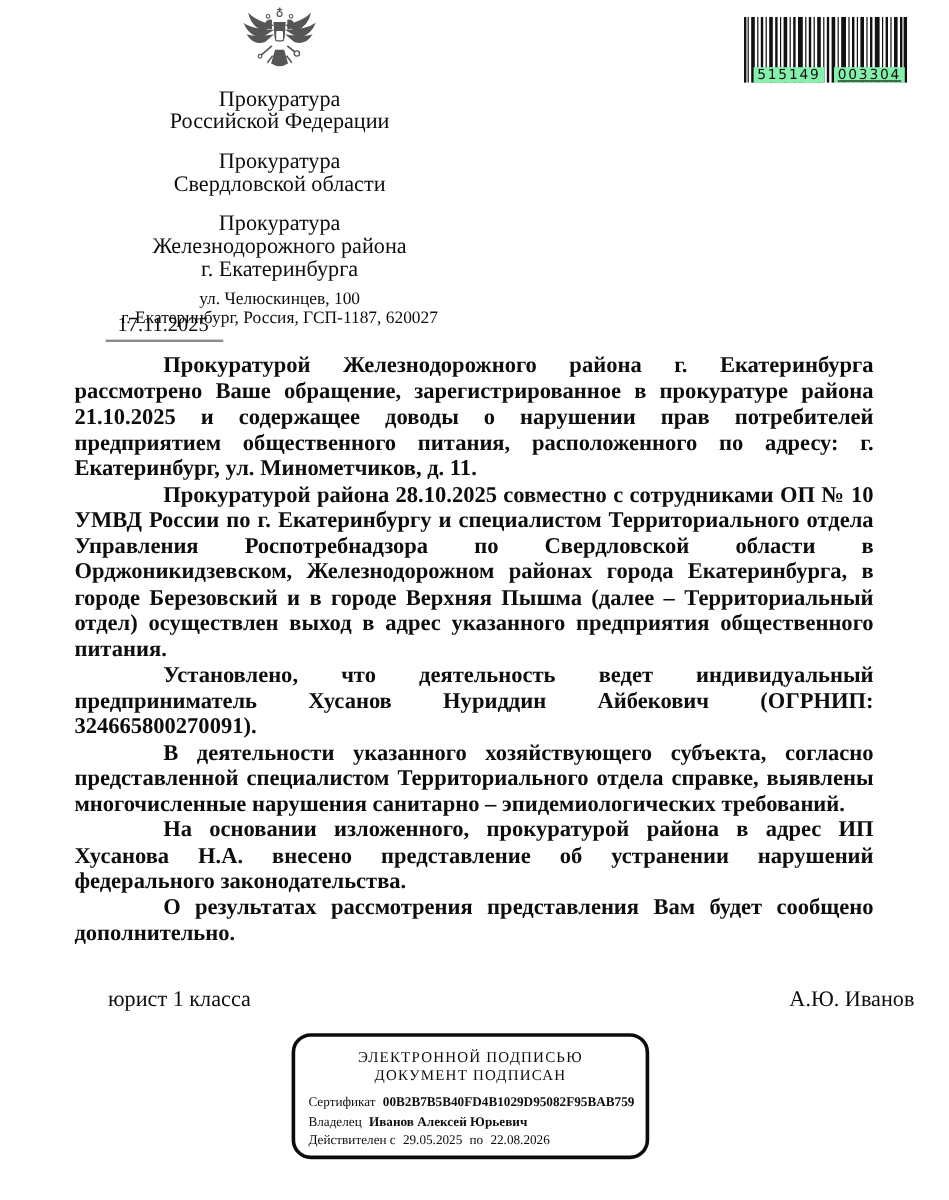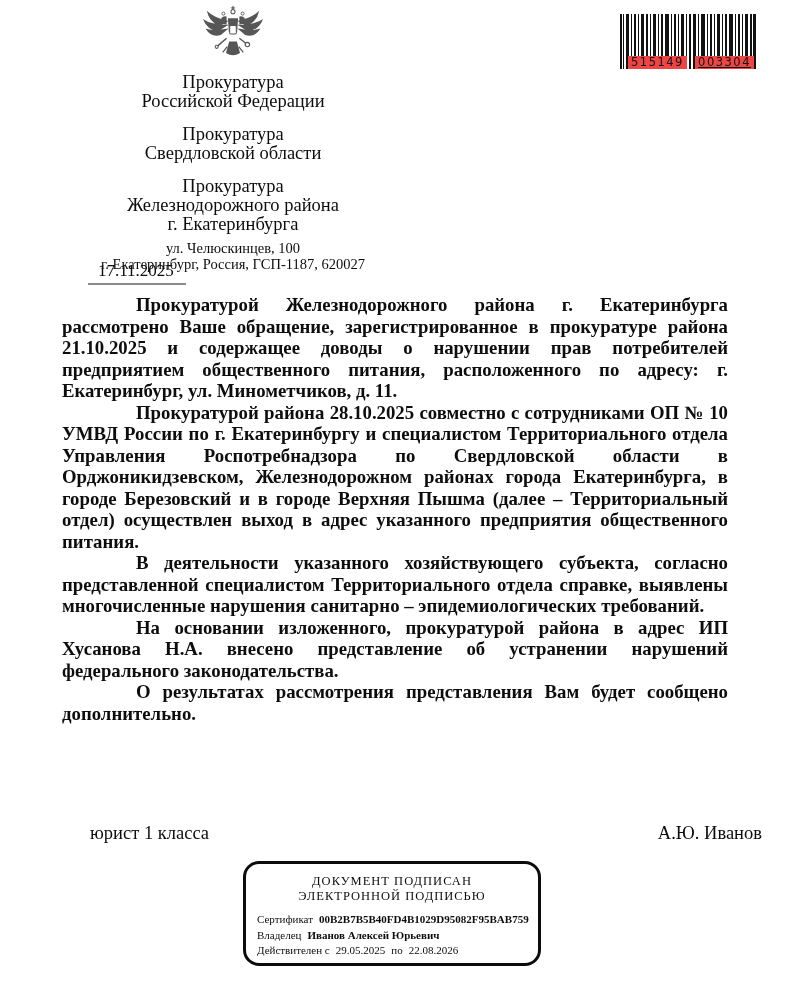--- a/index.html
+++ b/index.html
@@ -22,21 +22,21 @@
   .uline{border-bottom:2px solid #8a8a8a;padding-bottom:2px;}
   .date-span{padding-left:10px;padding-right:12px;}
   .num-span{margin-left:7px;padding-left:2px;padding-right:12px;white-space:nowrap;}
   
   .barcode{position:absolute;left:620px;top:14px;width:136px;height:55px;}
   .barcode svg{position:absolute;left:0;top:0;}
   .bc-digits{
     position:absolute;bottom:0;left:0;right:0;display:flex;justify-content:space-between;
     font-family:"DejaVu Sans","Liberation Sans",sans-serif;font-size:11.5px;letter-spacing:1.5px;color:#111;
   }
-  .bc-digits span{background:#ef4444;padding:0 3px;line-height:13px;}
+  .bc-digits span{background:#86efac;padding:0 3px;line-height:13px;}
   .bc-digits .g1{margin-left:8px;}
   .bc-digits .g2{margin-right:2px;text-decoration:underline;}
   
   .recipient{position:absolute;left:396px;top:60px;width:310px;font-size:18.5px;line-height:20px;}
   .r-name{margin-top:17px;}
   .r-email{margin-top:15px;}
   
   .body{position:absolute;left:62px;top:294px;width:666px;font-size:18.8px;line-height:21.5px;text-align:justify;}
   .body p{margin:0;text-indent:74px;font-weight:bold;}
   
@@ -159,34 +159,35 @@
     <div class="bc-digits">
       <span class="g1">515149</span>
       <span class="g2">003304</span>
     </div>
   </div>
 
 
   <div class="body">
     <p>Прокуратурой Железнодорожного района г. Екатеринбурга рассмотрено Ваше обращение, зарегистрированное в прокуратуре района 21.10.2025 и содержащее доводы о нарушении прав потребителей предприятием общественного питания, расположенного по адресу: г. Екатеринбург, ул. Минометчиков, д. 11.</p>
     <p>Прокуратурой района 28.10.2025 совместно с сотрудниками ОП № 10 УМВД России по г. Екатеринбургу и специалистом Территориального отдела Управления Роспотребнадзора по Свердловской области в Орджоникидзевском, Железнодорожном районах города Екатеринбурга, в городе Березовский и в городе Верхняя Пышма (далее – Территориальный отдел) осуществлен выход в адрес указанного предприятия общественного питания.</p>
+    <p>Установлено, что деятельность ведет индивидуальный предприниматель Хусанов Нуриддин Айбекович (ОГРНИП: 324665800270091).</p>
     <p>В деятельности указанного хозяйствующего субъекта, согласно представленной специалистом Территориального отдела справке, выявлены многочисленные нарушения санитарно – эпидемиологических требований.</p>
     <p>На основании изложенного, прокуратурой района в адрес ИП Хусанова Н.А. внесено представление об устранении нарушений федерального законодательства.</p>
     <p>О результатах рассмотрения представления Вам будет сообщено дополнительно.</p>
   </div>
 
   <div class="sig-row">
     <span>юрист 1 класса</span>
     <span>А.Ю. Иванов</span>
   </div>
 
   <div class="stamp">
     <div class="stamp-title">
+      <div>ЭЛЕКТРОННОЙ ПОДПИСЬЮ</div>
       <div>ДОКУМЕНТ ПОДПИСАН</div>
-      <div>ЭЛЕКТРОННОЙ ПОДПИСЬЮ</div>
     </div>
     <div class="stamp-rows">
       <div><span>Сертификат</span><span class="sp"></span><span class="b">00B2B7B5B40FD4B1029D95082F95BAB759</span></div>
       <div><span>Владелец</span><span class="sp"></span><span class="b">Иванов Алексей Юрьевич</span></div>
       <div><span>Действителен с</span><span class="sp"></span><span>29.05.2025</span><span class="sp"></span><span>по</span><span class="sp"></span><span>22.08.2026</span></div>
     </div>
   </div>
 
 </div>
 

